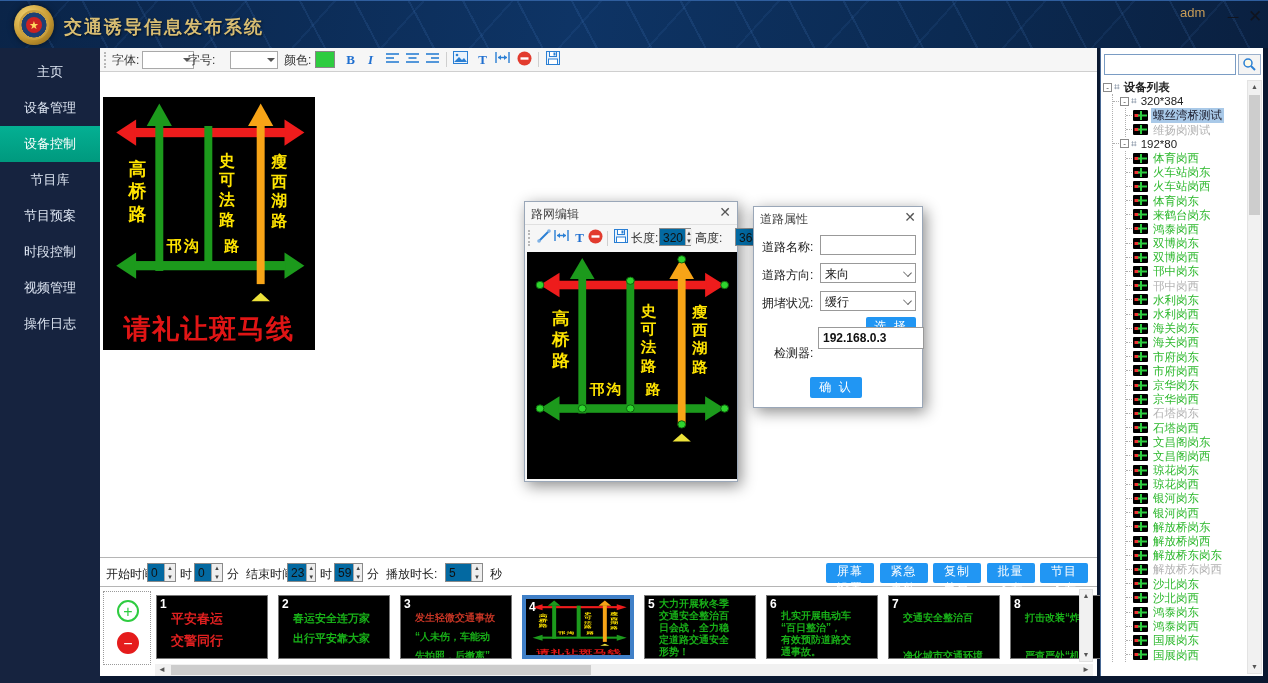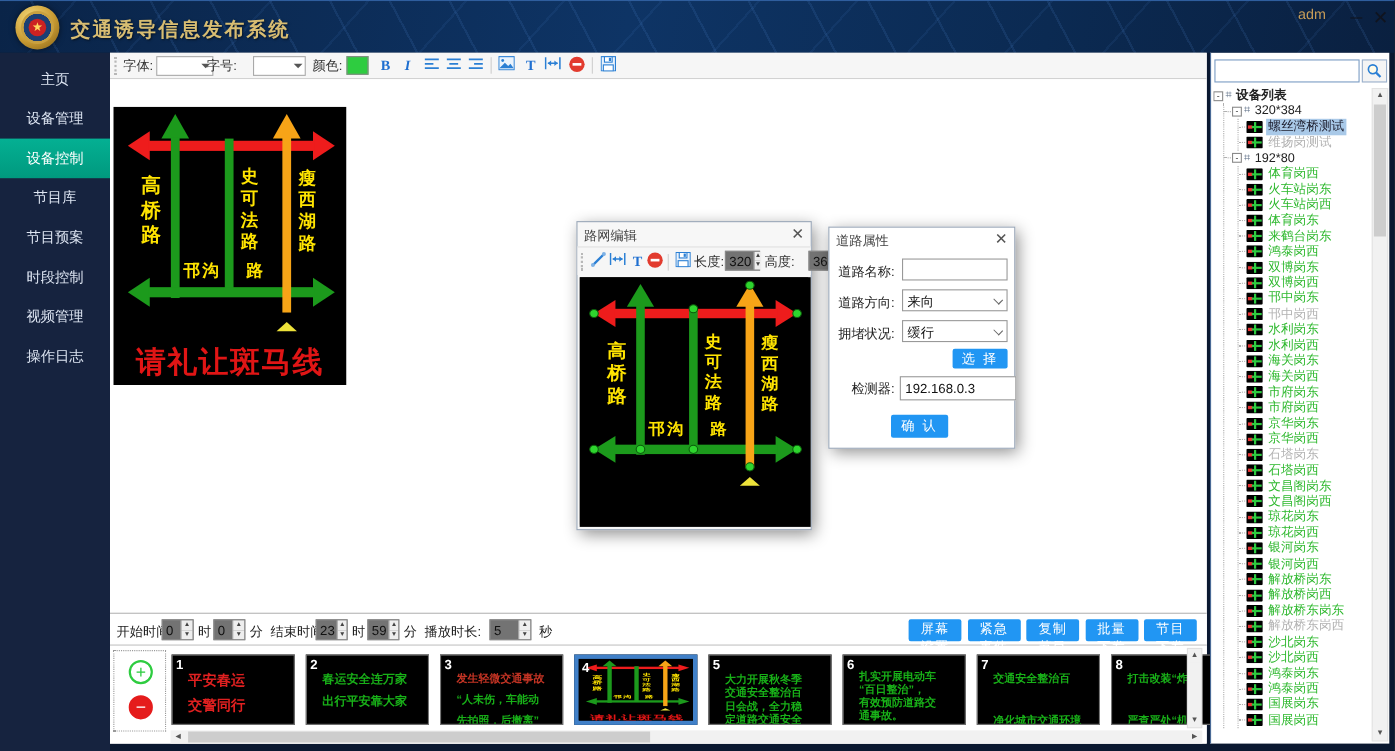--- a/index.html
+++ b/index.html
@@ -43,21 +43,21 @@
   .tb-icon { position:absolute; top:3px; width:17px; height:17px; text-align:center; font-size:13px; line-height:17px; cursor:pointer; }
   .blue { color:#1f6fd0; font-weight:bold; }
   .swatch { border:1px solid #888; }
   .sep { position:absolute; top:4px; width:1px; height:15px; background:#cfcfcf; }
 
   #canvas-area { left:0; top:24px; width:997px; height:533px; background:#fff; }
 
   
   #playbar { left:0; top:509px; width:997px; height:30px; background:#fff; border-top:1px solid #b5b5b5; border-bottom:1px solid #b5b5b5;}
   .pb-label { position:absolute; top:8px; font-size:12px; color:#222; }
-  .spin { position:absolute; top:5px; height:19px; background:#737373; border:1px solid #8a8a8a; display:flex; }
+  .spin { position:absolute; top:5px; height:19px; background:#0369a1; border:1px solid #8a8a8a; display:flex; }
   .spin .val { flex:1; font-size:12px; padding:2px 2px 0 3px; color:#111; }
   .spin .ud { width:11px; border-left:1px solid #aaa; display:flex; flex-direction:column; }
   .spin .ud i { flex:1; font-style:normal; font-size:6px; line-height:8px; text-align:center; color:#444; background:#eee; }
   .btn-blue { position:absolute; top:5px; height:20px; background:#2196f3; color:#fff; border:none; font-size:12px;
     font-family:inherit; cursor:pointer; border-radius:2px; padding:0 6px; letter-spacing:1px;}
 
   
   #thumbs { left:0; top:539px; width:997px; height:89px; background:#fff; }
   #plusminus { position:absolute; left:3px; top:4px; width:48px; height:74px; border:1px dotted #9a9a9a; background:#fff; }
   .pm { position:absolute; left:13px; width:22px; height:22px; border-radius:50%; text-align:center; line-height:20px; font-size:16px; cursor:pointer; }
@@ -329,21 +329,21 @@
               <polygon points="238,297 224,310 252,310" fill="#ede23a"></polygon>
               <text text-anchor="middle" font-weight="bold" font-size="27" fill="#ffe400" font-family="'DejaVu Sans',sans-serif"><tspan x="52" y="118">高</tspan><tspan x="52" y="152">桥</tspan><tspan x="52" y="186">路</tspan></text>
               <text text-anchor="middle" font-weight="bold" font-size="24" fill="#ffe400" font-family="'DejaVu Sans',sans-serif"><tspan x="187" y="104">史</tspan><tspan x="187" y="134">可</tspan><tspan x="187" y="164">法</tspan><tspan x="187" y="194">路</tspan></text>
               <text text-anchor="middle" font-weight="bold" font-size="24" fill="#ffe400" font-family="'DejaVu Sans',sans-serif"><tspan x="266" y="106">瘦</tspan><tspan x="266" y="136">西</tspan><tspan x="266" y="166">湖</tspan><tspan x="266" y="196">路</tspan></text>
               <text x="122" y="233" text-anchor="middle" font-weight="bold" font-size="23" fill="#ffe400" letter-spacing="3">邗沟</text>
               <text x="194" y="233" text-anchor="middle" font-weight="bold" font-size="23" fill="#ffe400">路</text>
               <text x="160" y="366" text-anchor="middle" font-weight="bold" font-size="41" fill="#e01515" letter-spacing="2">请礼让斑马线</text>
             </svg></div>
           <div class="thumb" style="left: 544px;">
             <span class="num">5</span>
-            <div style="padding-top: 17px;">
+            <div style="padding-top: 2px;">
               <div class="tline" style="font-size: 10px; line-height: 12px; color: rgb(24, 176, 24);">大力开展秋冬季</div>
               <div class="tline" style="font-size: 10px; line-height: 12px; color: rgb(24, 176, 24);">交通安全整治百</div>
               <div class="tline" style="font-size: 10px; line-height: 12px; color: rgb(24, 176, 24);">日会战，全力稳</div>
               <div class="tline" style="font-size: 10px; line-height: 12px; color: rgb(24, 176, 24);">定道路交通安全</div>
               <div class="tline" style="font-size: 10px; line-height: 12px; color: rgb(24, 176, 24);">形势！</div>
             </div>
           </div>
           <div class="thumb" style="left: 666px;">
             <span class="num">6</span>
             <div style="padding-top: 14px;">
@@ -479,21 +479,21 @@
       <span class="dlg-x">✕</span>
     </div>
     <span class="fld-label" style="left:8px;top:32px">道路名称:</span>
     <input class="fld-input" style="left: 66px; top: 28px; width: 96px;">
     <span class="fld-label" style="left:8px;top:60px">道路方向:</span>
     <span class="fld-select" style="left:66px;top:56px;width:96px"><span>来向</span><span class="chev"></span></span>
     <span class="fld-label" style="left:8px;top:88px">拥堵状况:</span>
     <span class="fld-select" style="left:66px;top:84px;width:96px"><span>缓行</span><span class="chev"></span></span>
     <button class="dlg-btn" style="left:112px;top:110px;width:50px;height:18px">选 择</button>
     <span class="fld-label" style="left:20px;top:138px">检测器:</span>
-    <input class="fld-input" style="left: 64px; top: 135px; width: 106px; height: 22px;" value="192.168.0.3">
+    <input class="fld-input" style="left: 64px; top: 120px; width: 106px; height: 22px; font-weight: bold;" value="192.168.0.3">
     <button class="dlg-btn" style="left:56px;top:170px;width:52px;height:21px">确 认</button>
   </div>
 
   <div id="rpanel" class="abs">
     <input id="search-input" style="">
     <span id="search-btn">
       <svg width="15" height="15" style="margin:2px 0 0 3px">
           <circle cx="6" cy="6" r="4" fill="#fffbe8" stroke="#2a7fd4" stroke-width="1.5"></circle>
           <line x1="9" y1="9" x2="13" y2="13" stroke="#2a7fd4" stroke-width="2"></line>
         </svg>

